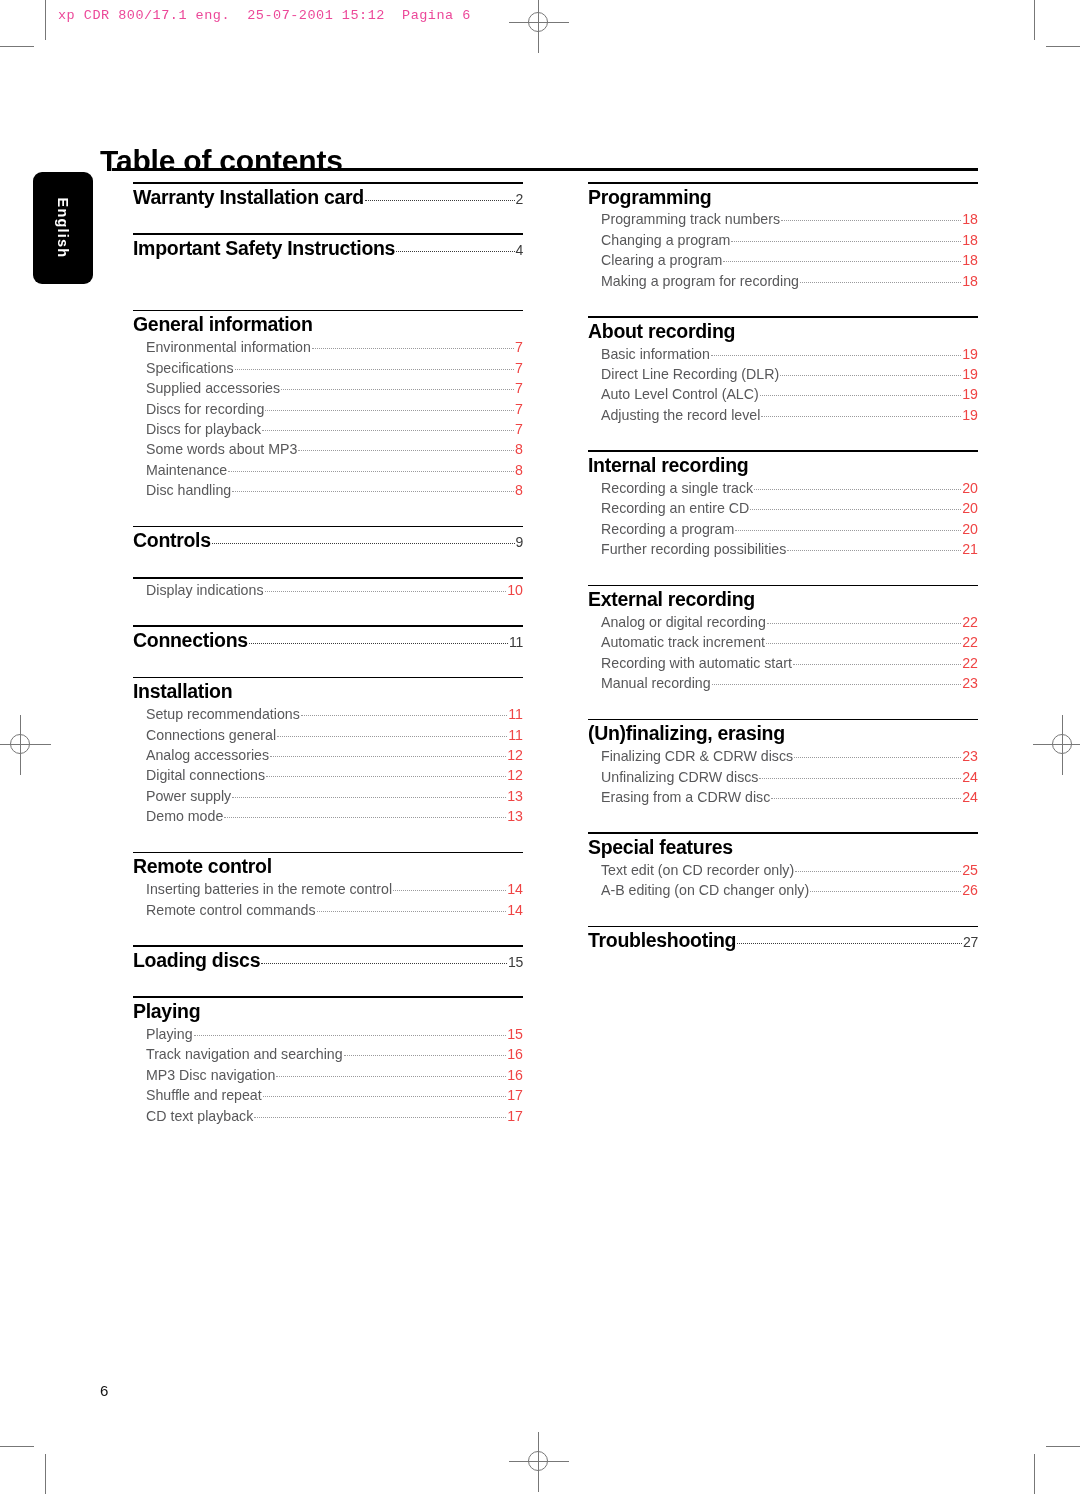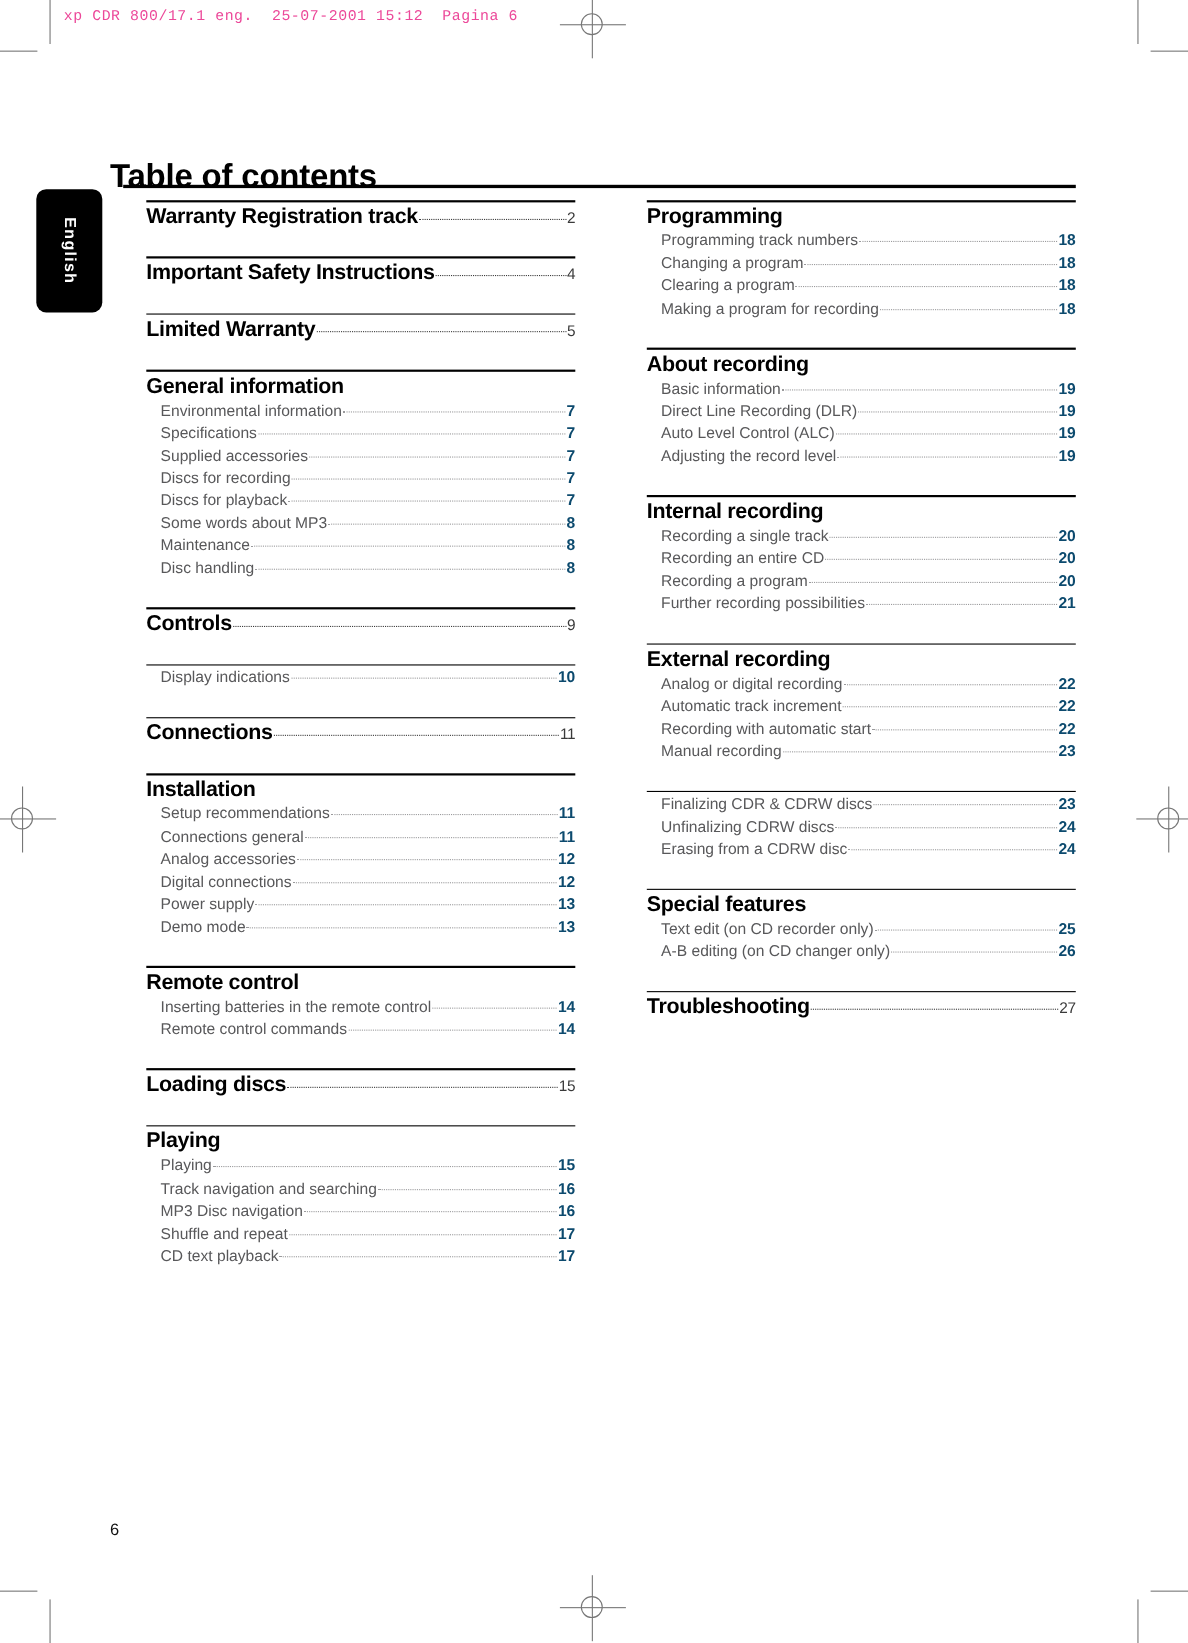--- a/index.html
+++ b/index.html
@@ -165,22 +165,21 @@
   .entry .entry-leader {
     flex: 1 1 auto;
     border-bottom: 1.2px dotted #9a9a9c;
     transform: translateY(-3px);
     margin: 0 0 0 1px;
     min-width: 6px;
   }
   .entry .entry-page {
     flex: 0 0 auto;
     padding-left: 1px;
-    color: #0c4a6e;
-    font-weight: bold;
+    color: #ef4444;
   }
 
   .gap-after { height: 25px; }
 
   .folio {
     position: absolute;
     left: 100px;
     top: 1382px;
     font-size: 15px;
     color: #111111;
@@ -227,43 +226,35 @@
 </div>
 
 <h1 class="page-title">Table of contents</h1>
 <div class="title-rule"></div>
 
 <div class="columns">
   <div class="col col-left" id="col-0">
       <div class="section">
         <div class="sec-rule"></div>
         <div class="sec-head with-page">
-          <span class="head-label">Warranty Registration track</span>
+          <span class="head-label">Warranty Installation card</span>
           <span class="head-leader"></span>
           <span class="head-page">2</span>
         </div>
       </div>
       <div class="gap-after"></div>
       <div class="section">
         <div class="sec-rule"></div>
         <div class="sec-head with-page">
           <span class="head-label">Important Safety Instructions</span>
           <span class="head-leader"></span>
           <span class="head-page">4</span>
         </div>
       </div>
       <div class="gap-after"></div>
-      <div class="section">
-        <div class="sec-rule"></div>
-        <div class="sec-head with-page">
-          <span class="head-label">Limited Warranty</span>
-          <span class="head-leader"></span>
-          <span class="head-page">5</span>
-        </div>
-      </div>
       <div class="gap-after"></div>
       <div class="section">
         <div class="sec-rule"></div>
         <div class="sec-head">General information</div>
         <div class="entries">
           <div class="entry">
             <span class="entry-label">Environmental information</span>
             <span class="entry-leader"></span>
             <span class="entry-page">7</span>
           </div>
@@ -534,20 +525,21 @@
           <div class="entry">
             <span class="entry-label">Manual recording</span>
             <span class="entry-leader"></span>
             <span class="entry-page">23</span>
           </div>
         </div>
       </div>
       <div class="gap-after"></div>
       <div class="section">
         <div class="sec-rule"></div>
+        <div class="sec-head">(Un)finalizing, erasing</div>
         <div class="entries">
           <div class="entry">
             <span class="entry-label">Finalizing CDR &amp; CDRW discs</span>
             <span class="entry-leader"></span>
             <span class="entry-page">23</span>
           </div>
           <div class="entry">
             <span class="entry-label">Unfinalizing CDRW discs</span>
             <span class="entry-leader"></span>
             <span class="entry-page">24</span>

